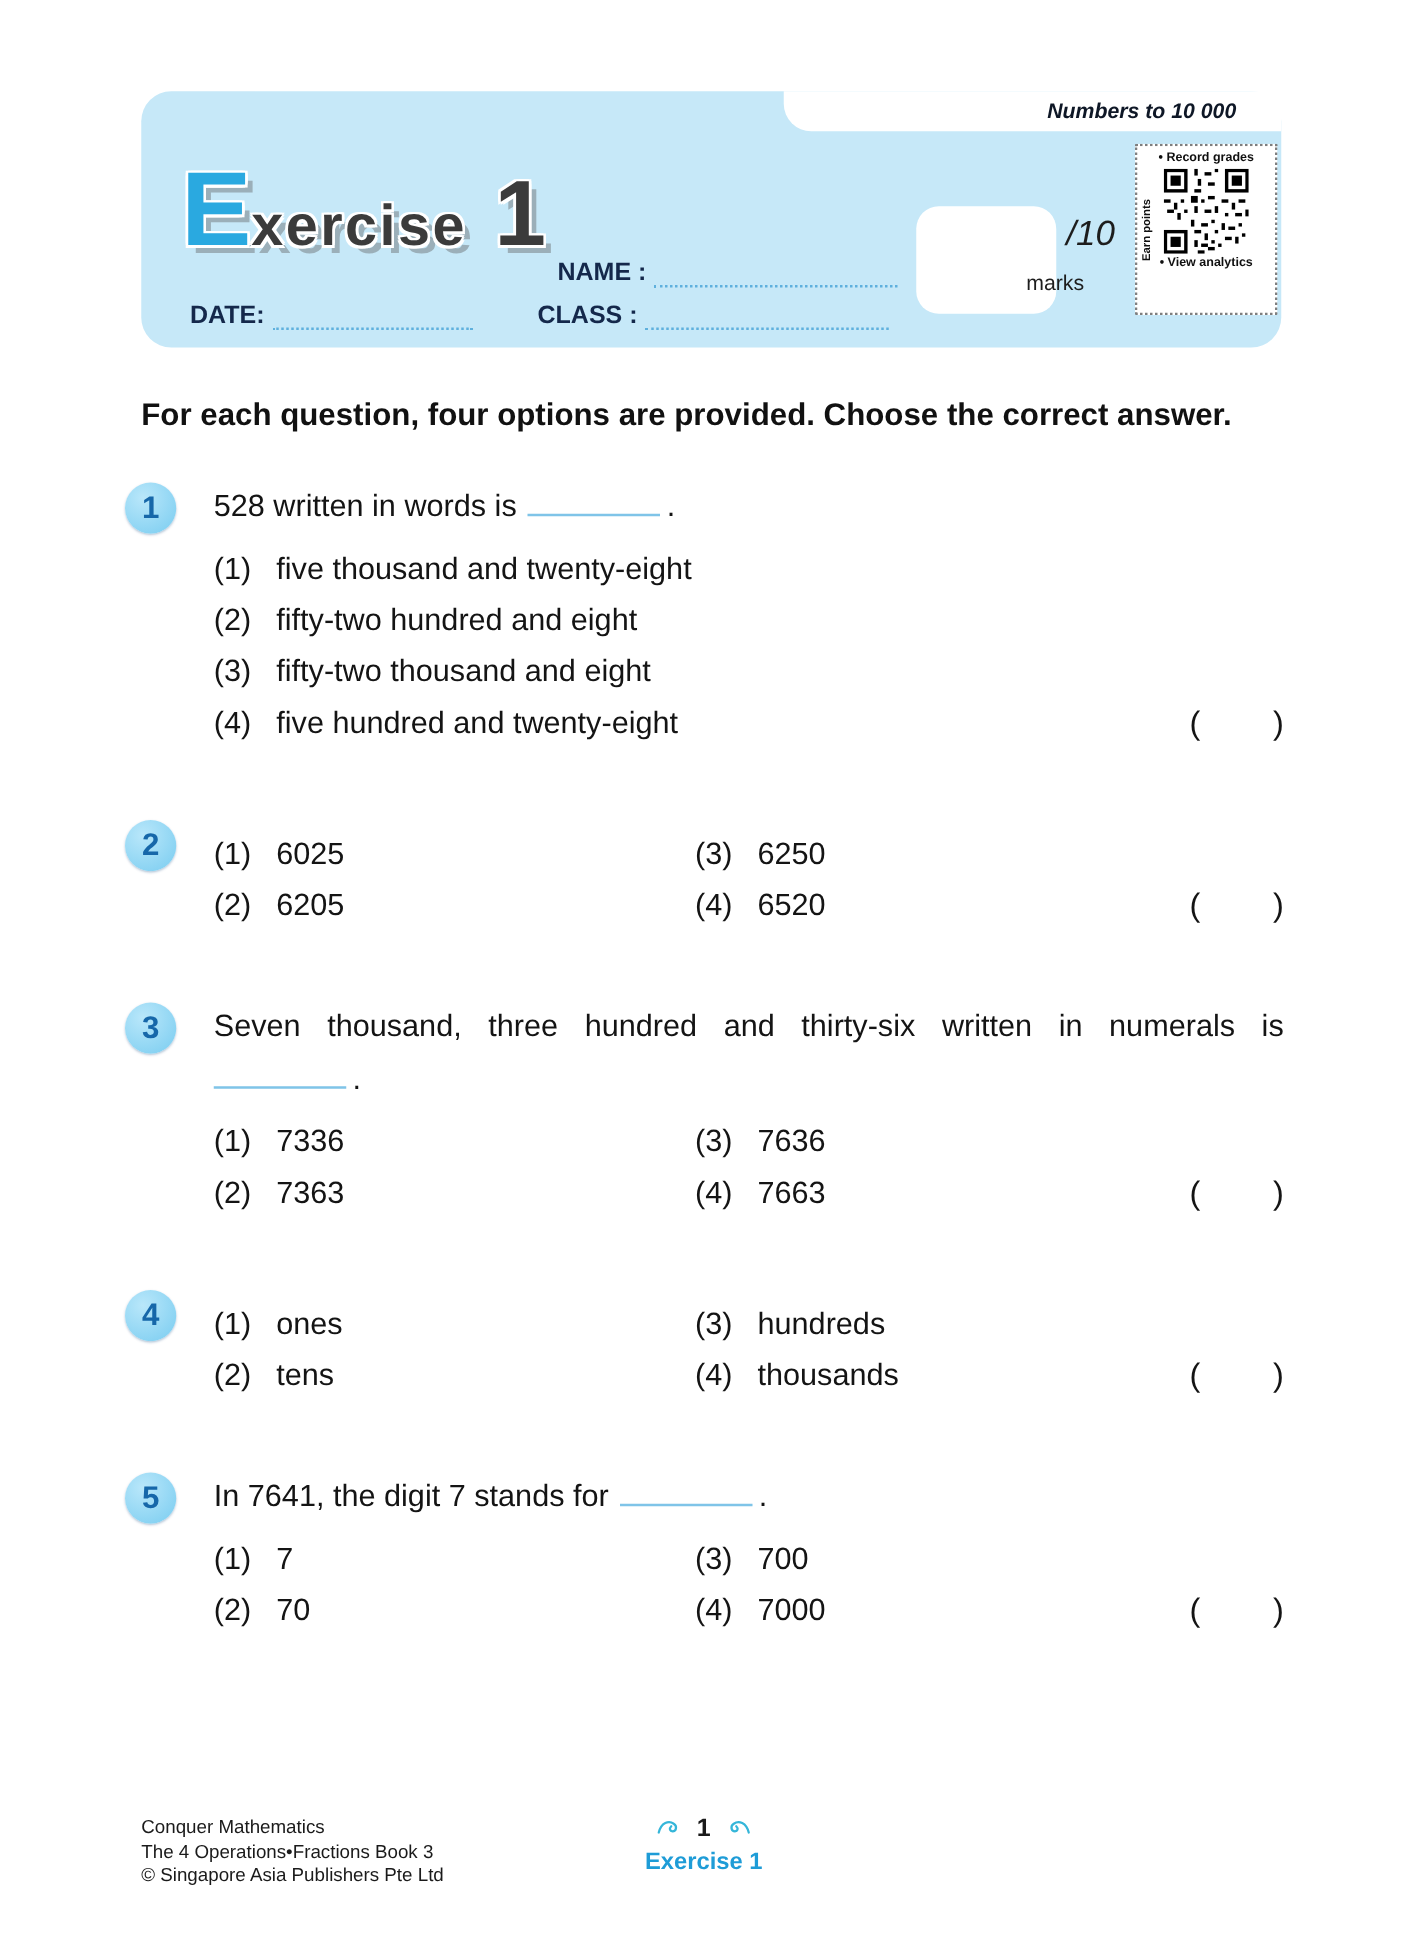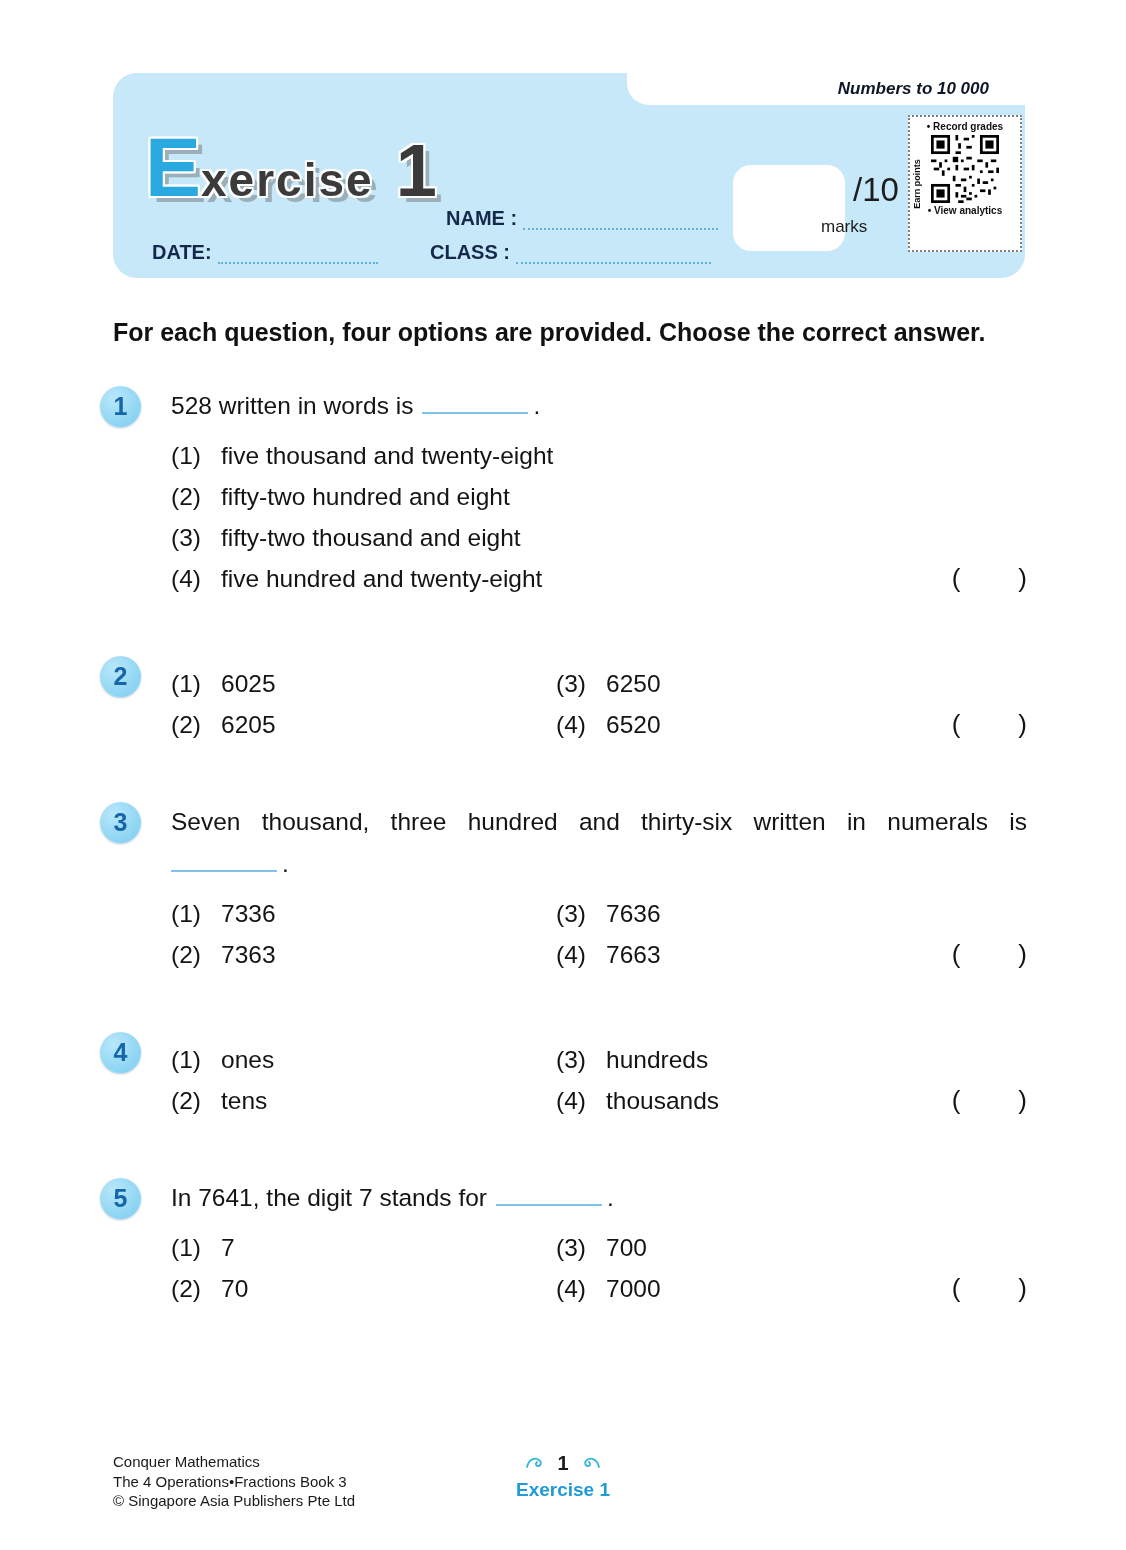--- a/index.html
+++ b/index.html
@@ -24,21 +24,21 @@
 
   .field-row { position:absolute; font-size:20px; font-weight:bold; color:#14284b; white-space:nowrap; }
   .dotline { display:inline-block; border-bottom:2px dotted #5fb0dd; height:20px;
              vertical-align:bottom; margin-left:6px; }
   .name-row  { left:333px; top:102px;margin-top:32px; }
   .date-row  { left:39px;  top:168px; }
   .class-row { left:317px; top:168px; }
 
   .score-box { position:absolute; left:620px; top:92px; width:112px; height:86px;
                background:#fff; border-radius:18px; }
-  .score-value { position:absolute; left:740px; top:98px; font-size:33px; color:#1d1d1d; }
+  .score-value { position:absolute; left:740px; top:98px; font-size:28px; color:#1d1d1d;font-style:italic; }
   .score-unit  { position:absolute; left:708px; top:144px; font-size:17px; color:#1d1d1d; }
 
   .qr-box { position:absolute; left:795px; top:42px; width:114px; height:137px; background:#fff;
             border:2px dotted #7e7e7e; border-radius:1px; text-align:center; padding-top:4px; }
   .qr-top, .qr-bottom { font-size:10px; font-weight:bold; color:#101010; }
   .qr-side { position:absolute; left:2px; top:50%; transform:translateY(-50%) rotate(180deg);
              writing-mode:vertical-rl; font-size:9px; font-weight:bold; color:#101010; }
   .qr-img { display:block; margin:3px auto 2px auto; }
 
   

